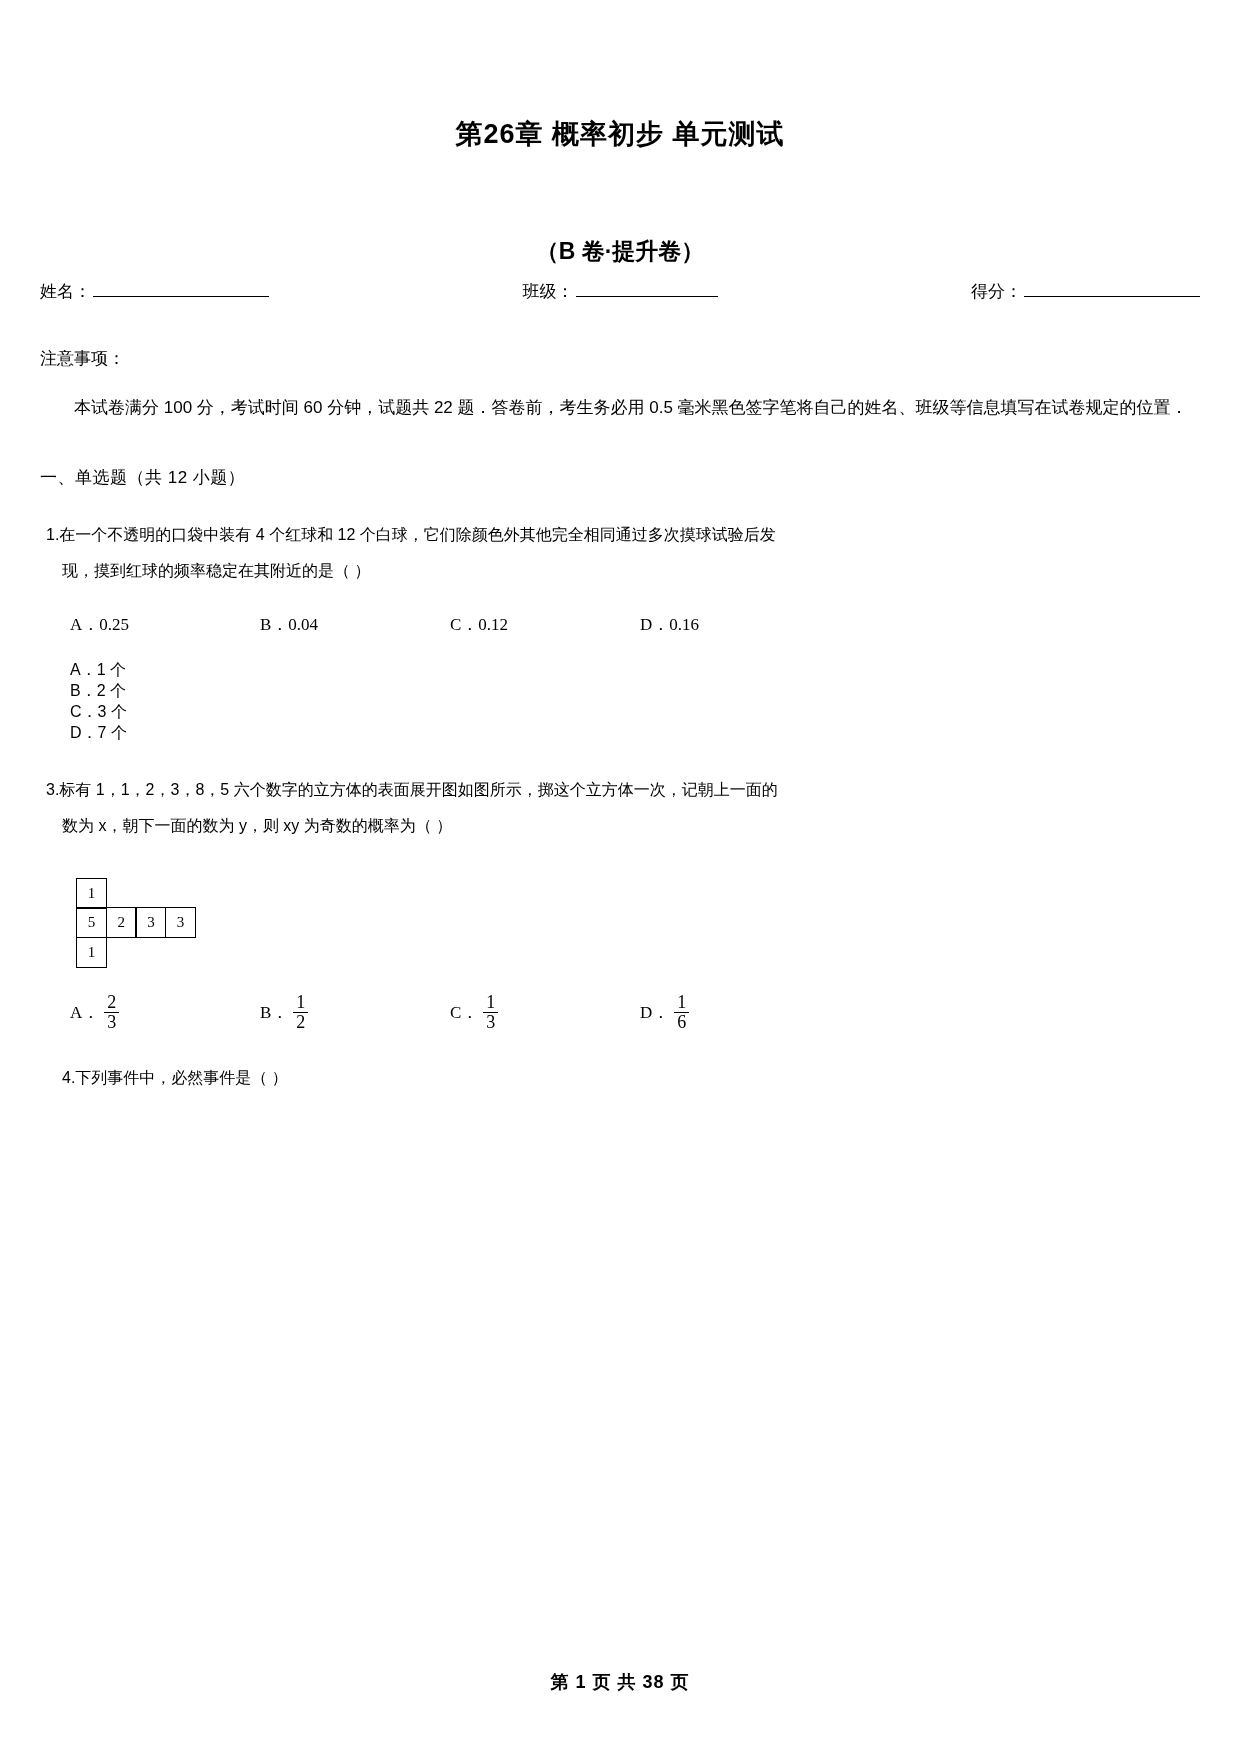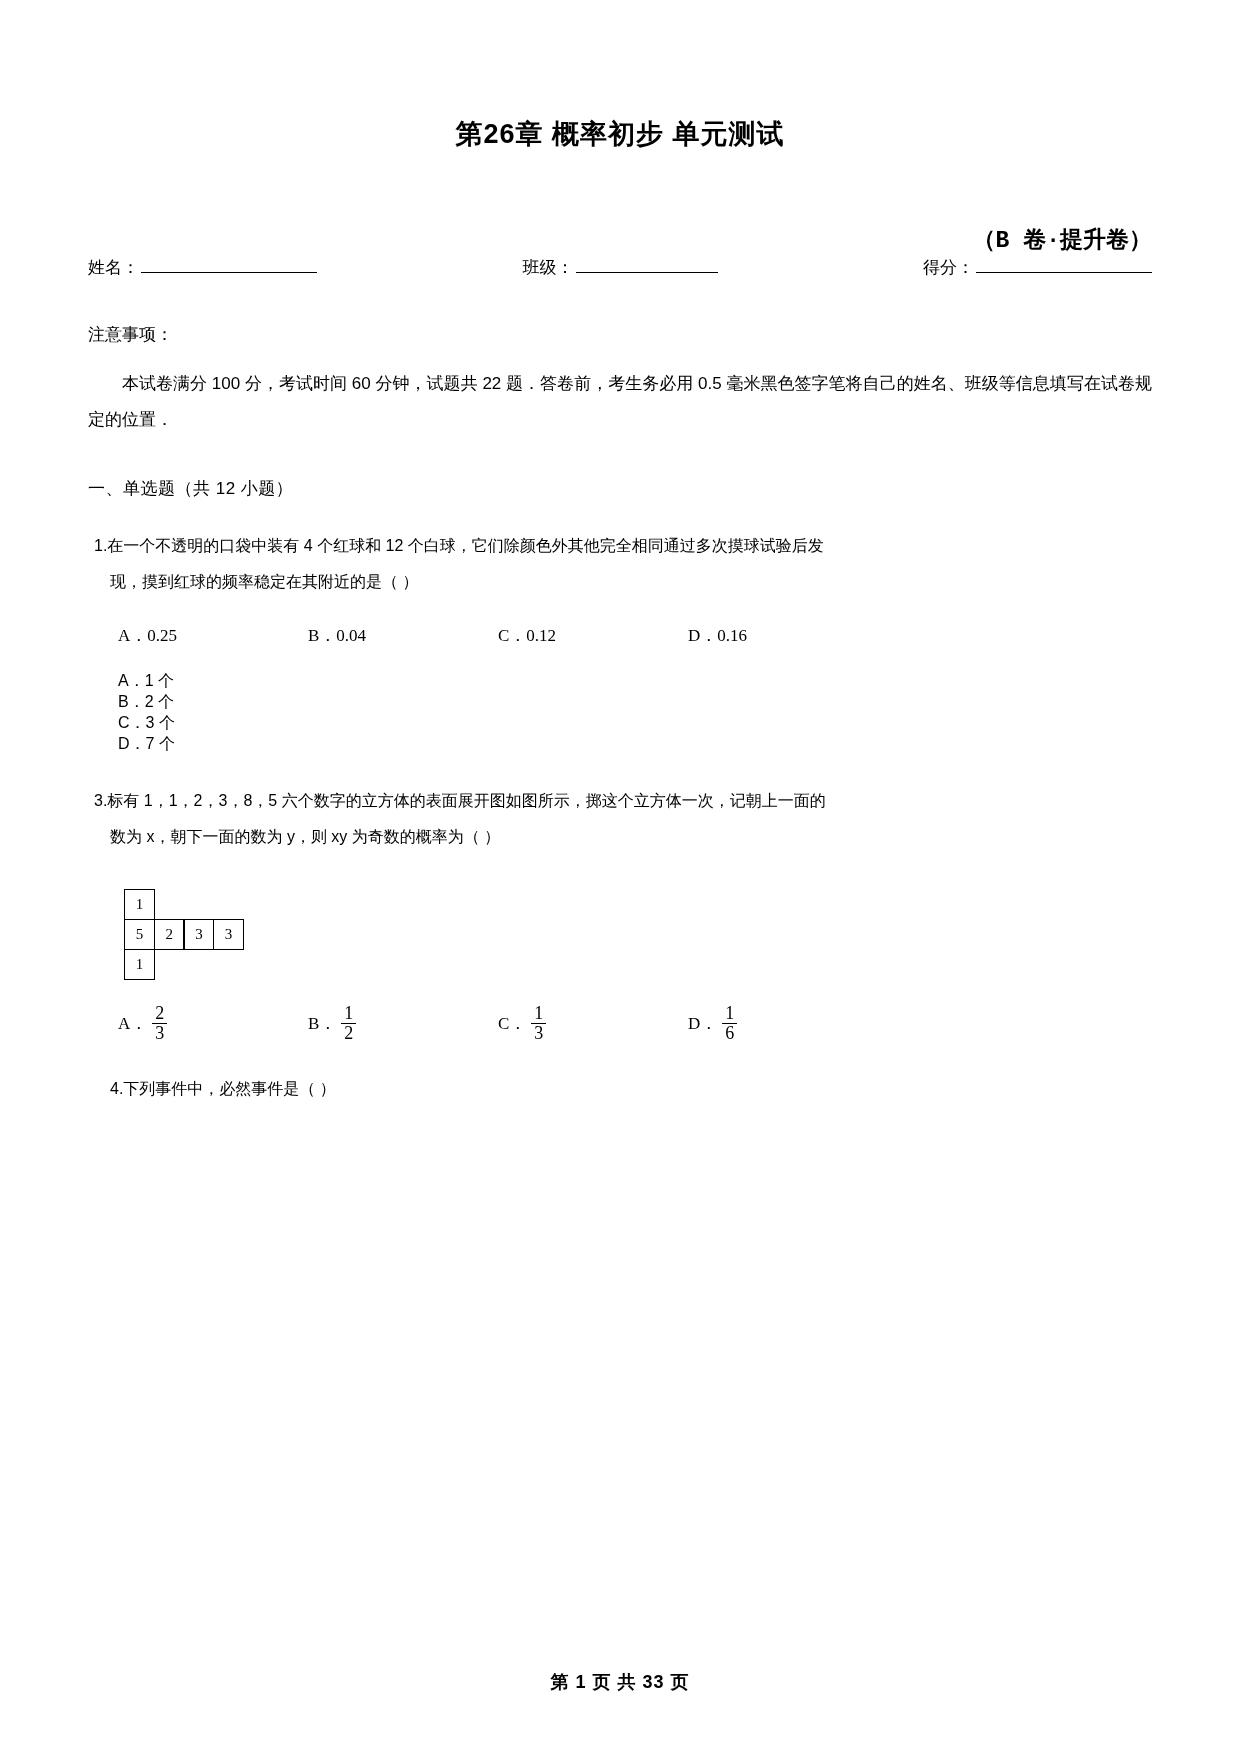--- a/index.html
+++ b/index.html
@@ -11,40 +11,40 @@
     font-family: "Liberation Serif", "DejaVu Serif", serif;
     color: #000000;
   }
   .page {
     position: relative;
     width: 1240px;
     height: 1754px;
     margin: 0 auto;
     background: #ffffff;
     box-sizing: border-box;
-    padding: 0 88px;
+    padding: 0 40px;
     overflow: hidden;
   }
 
   
   .doc-title {
     text-align: center;
     font-family: "Liberation Sans", "DejaVu Sans", sans-serif;
     font-weight: bold;
     font-size: 27px;
     letter-spacing: 1px;
     margin: 0;
     padding-top: 116px;
   }
   .doc-subtitle {
-    text-align: right;
-    font-family: Liberation Mono, monospace;
+    text-align: center;
+    font-family: Liberation Sans, sans-serif;
     font-weight: bold;
     font-size: 23px;
-    margin: 0;
+    margin: 12px;
     padding-top: 72px;
   }
 
   
   .identity-row {
     display: flex;
     justify-content: space-between;
     align-items: baseline;
     font-family: "Liberation Sans", "DejaVu Sans", sans-serif;
     font-size: 17px;
@@ -268,15 +268,15 @@
         <span class="num">1</span>
         <span class="den">6</span>
       </span>
     </span>
   </div>
 
   <div class="question">
     <span class="qline indent">4.下列事件中，必然事件是（      ）</span>
   </div>
 
-  <div class="page-footer">第 1 页 共 33 页</div>
+  <div class="page-footer">第 1 页 共 38 页</div>
 
 </div>
 
 </body></html>

